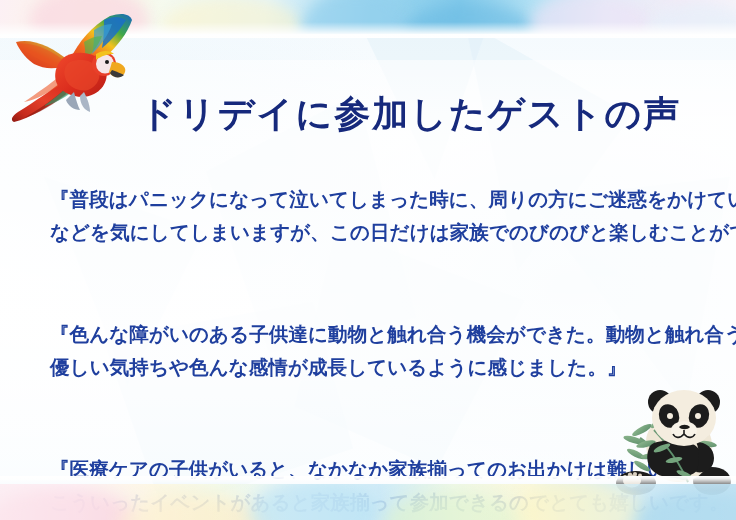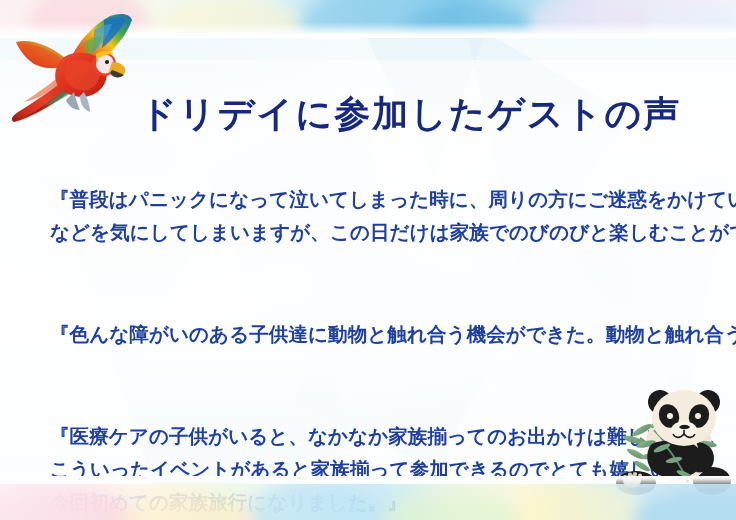--- a/index.html
+++ b/index.html
@@ -289,20 +289,21 @@
 
     <blockquote class="quote">
       <span class="line">『普段はパニックになって泣いてしまった時に、周りの方にご迷惑をかけていないか、</span>
       <span class="line">などを気にしてしまいますが、この日だけは家族でのびのびと楽しむことができます。』</span>
     </blockquote>
 
     <div class="q-gap-1"></div>
 
     <blockquote class="quote">
       <span class="line">『色んな障がいのある子供達に動物と触れ合う機会ができた。動物と触れ合うことで、</span>
+      <span class="line">優しい気持ちや色んな感情が成長しているように感じました。』</span>
     </blockquote>
 
     <div class="q-gap-2"></div>
 
     <blockquote class="quote">
       <span class="line">『医療ケアの子供がいると、なかなか家族揃ってのお出かけは難しいです。</span>
       <span class="line">こういったイベントがあると家族揃って参加できるのでとても嬉しいです。</span>
       <span class="line">今回初めての家族旅行になりました。』</span>
     </blockquote>
 

